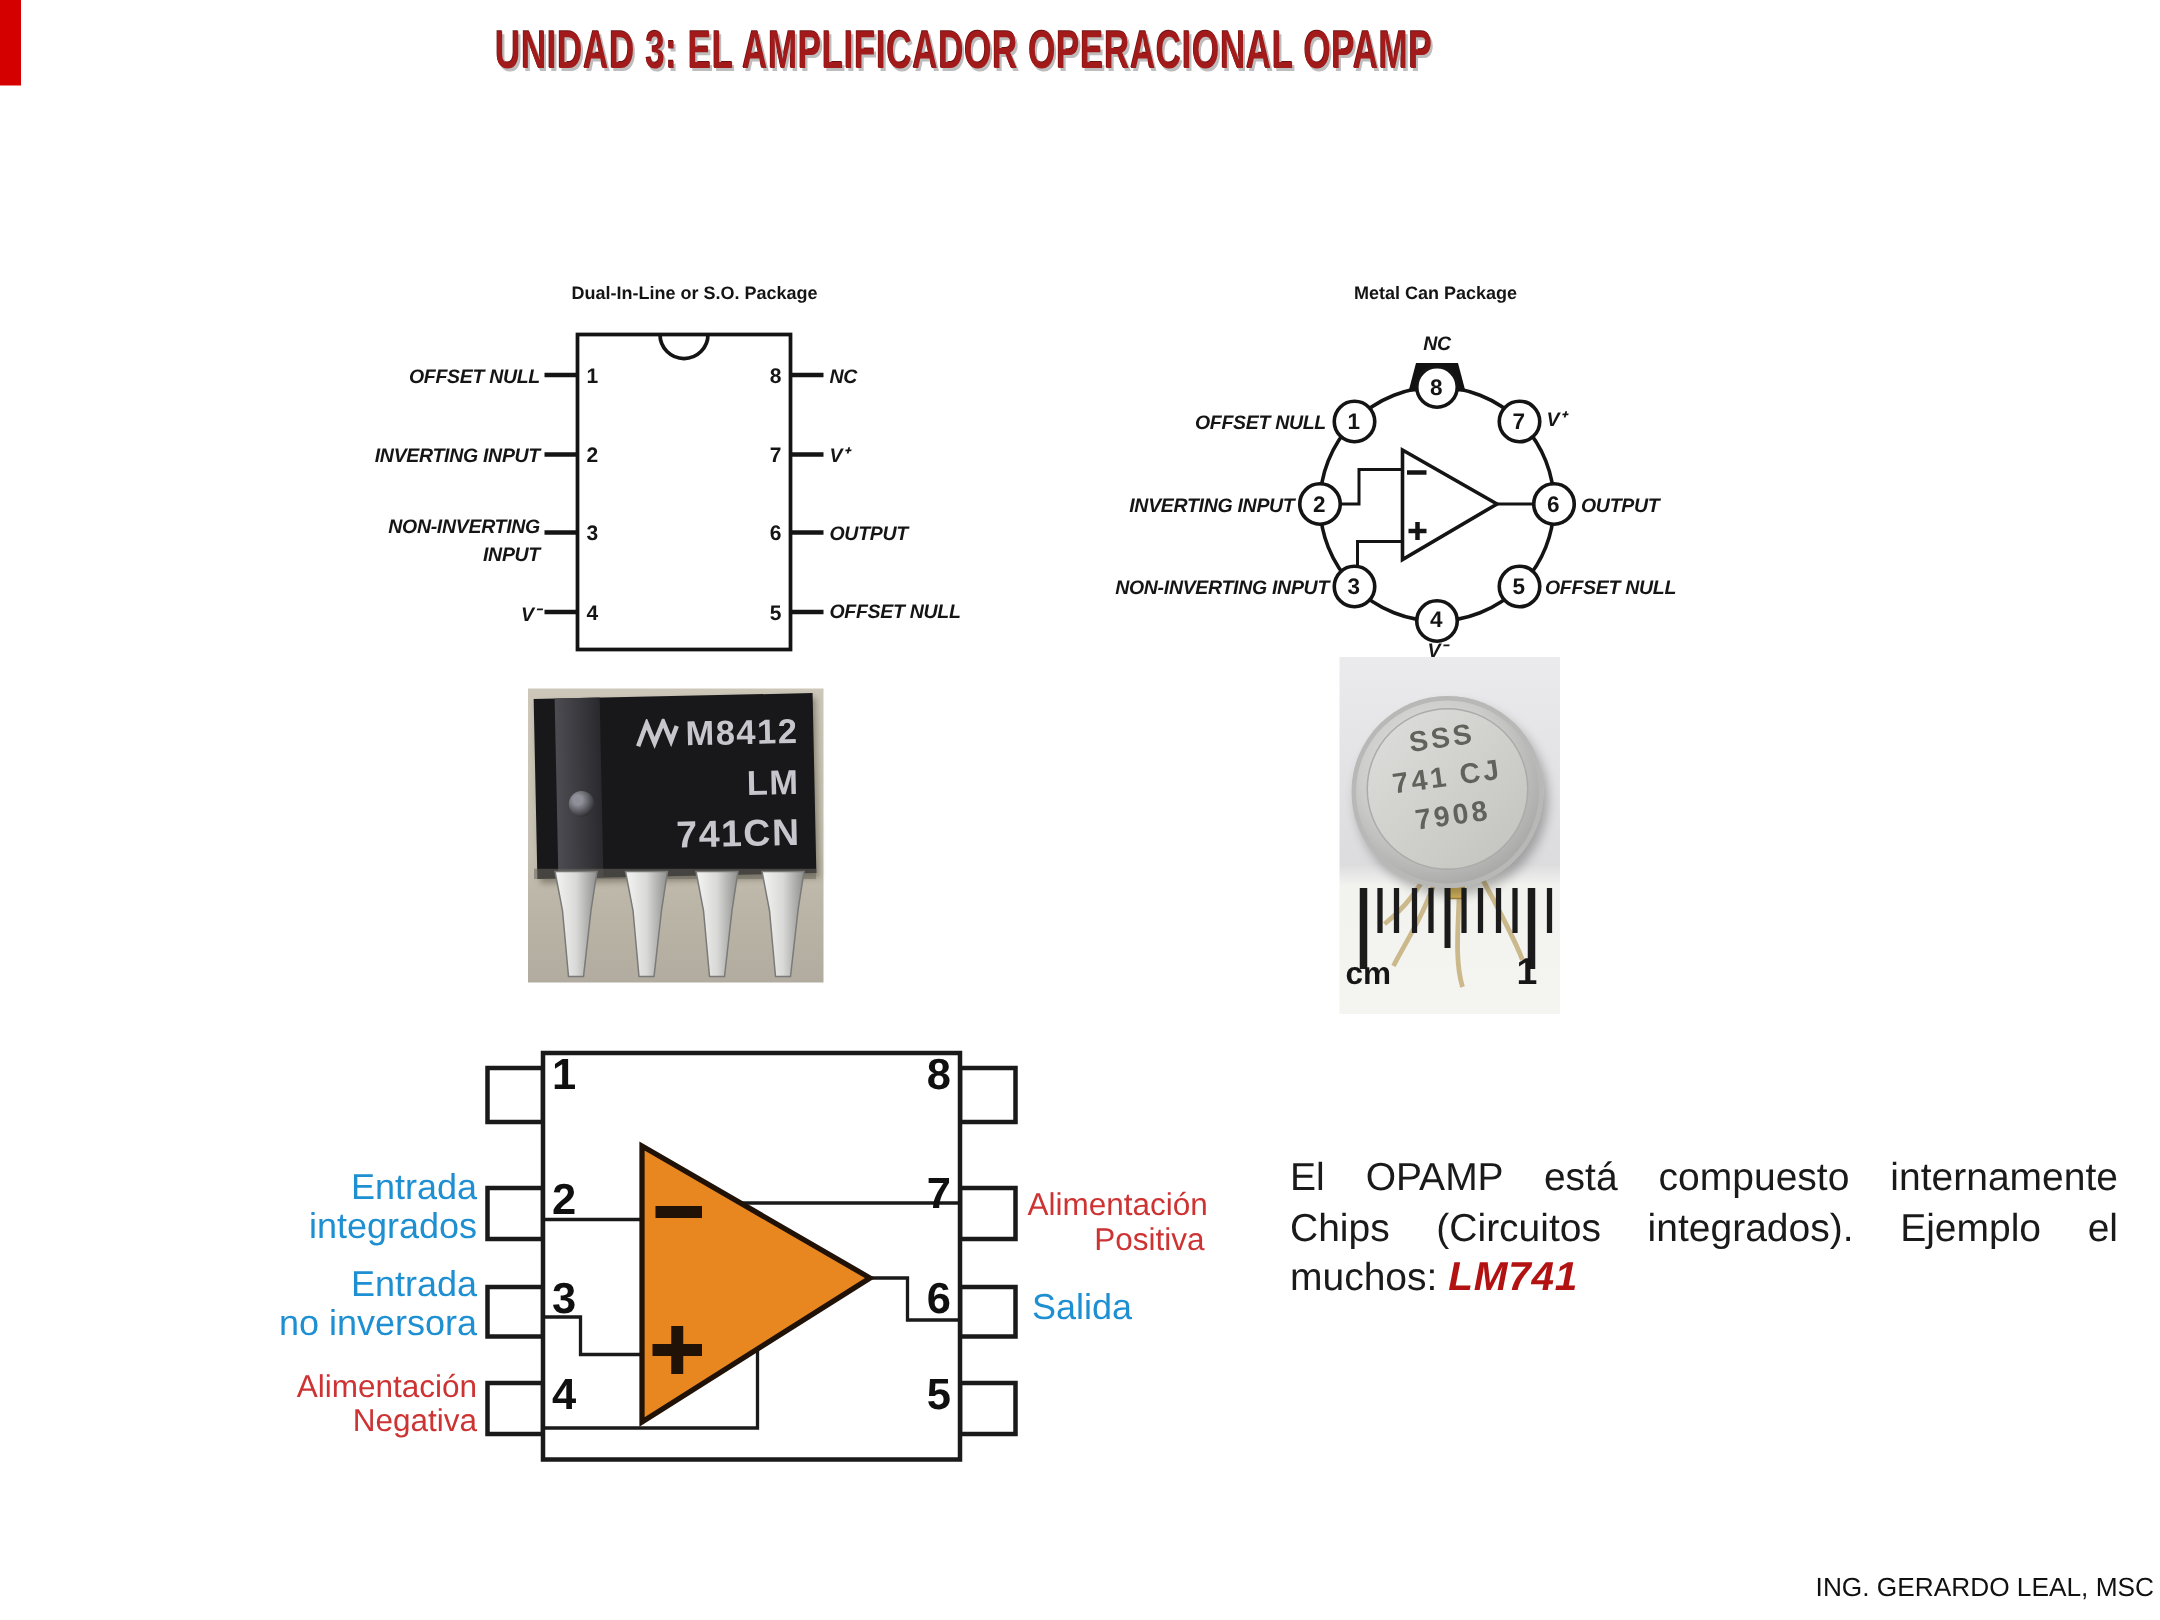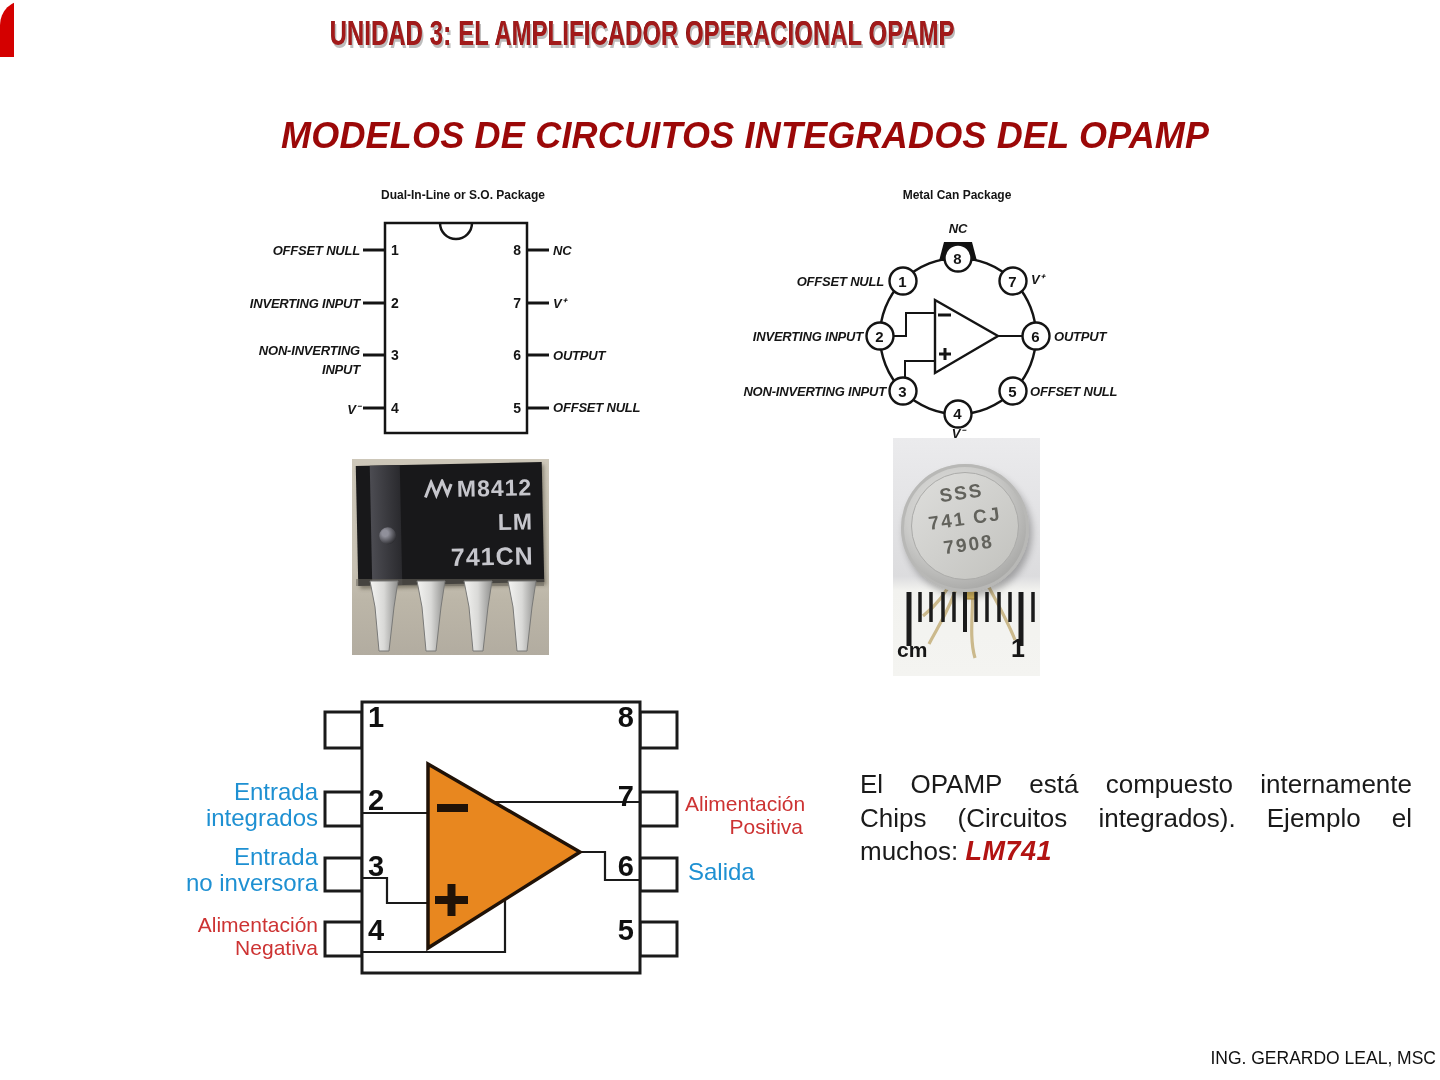--- a/index.html
+++ b/index.html
@@ -1,17 +1,17 @@
 <!DOCTYPE html>
 <html><head>
 <meta charset="utf-8">
 <style>
   html,body{margin:0;padding:0;background:#fff;}
   .slide{position:relative;width:1440px;height:1080px;background:#ffffff;overflow:hidden;
-         font-family:"Liberation Sans",sans-serif;border-radius:25px;}
+         font-family:"Liberation Sans",sans-serif;}
   .abs{position:absolute;}
 
   
   .accent-bar{left:0;top:0;width:14px;height:57px;background:#D40000;}
   .hdr-title{left:330px;top:13px;width:600px;}
   .hdr-title>span{display:inline-block;transform:scale(0.71,1.08);transform-origin:left top;
       font-size:33px;font-weight:bold;letter-spacing:.5px;color:#A21A1A;white-space:nowrap;
       text-shadow:2px 2px 0 #bdbdbd, -0.5px -0.5px 0 #6e1010;}
   .subtitle{left:281px;top:115px;width:930px;font-size:36px;font-weight:bold;font-style:italic;
       color:#9B0808;white-space:nowrap;letter-spacing:.2px;}
@@ -67,21 +67,20 @@
 </head>
 <body>
 
 <div class="slide">
 
   <div class="abs accent-bar"></div>
 
   <div class="abs hdr-title">
     <span>UNIDAD 3: EL AMPLIFICADOR OPERACIONAL OPAMP</span>
   </div>
-  <div class="abs subtitle">MODELOS DE CIRCUITOS INTEGRADOS DEL OPAMP</div>
 
   <svg class="abs" style="left:0;top:0;" width="1440" height="1080" viewBox="0 0 1440 1080">
 
     <g>
       <rect x="385" y="223" width="142" height="210" fill="#fff" stroke="#141414" stroke-width="2.5"></rect>
       <path d="M 440 223 A 16 16 0 0 0 472 223" fill="none" stroke="#141414" stroke-width="2.5"></path>
       <g stroke="#141414" stroke-width="3">
         <path d="M363 250 H385"></path>
           <path d="M363 303 H385"></path>
           <path d="M363 355 H385"></path>

